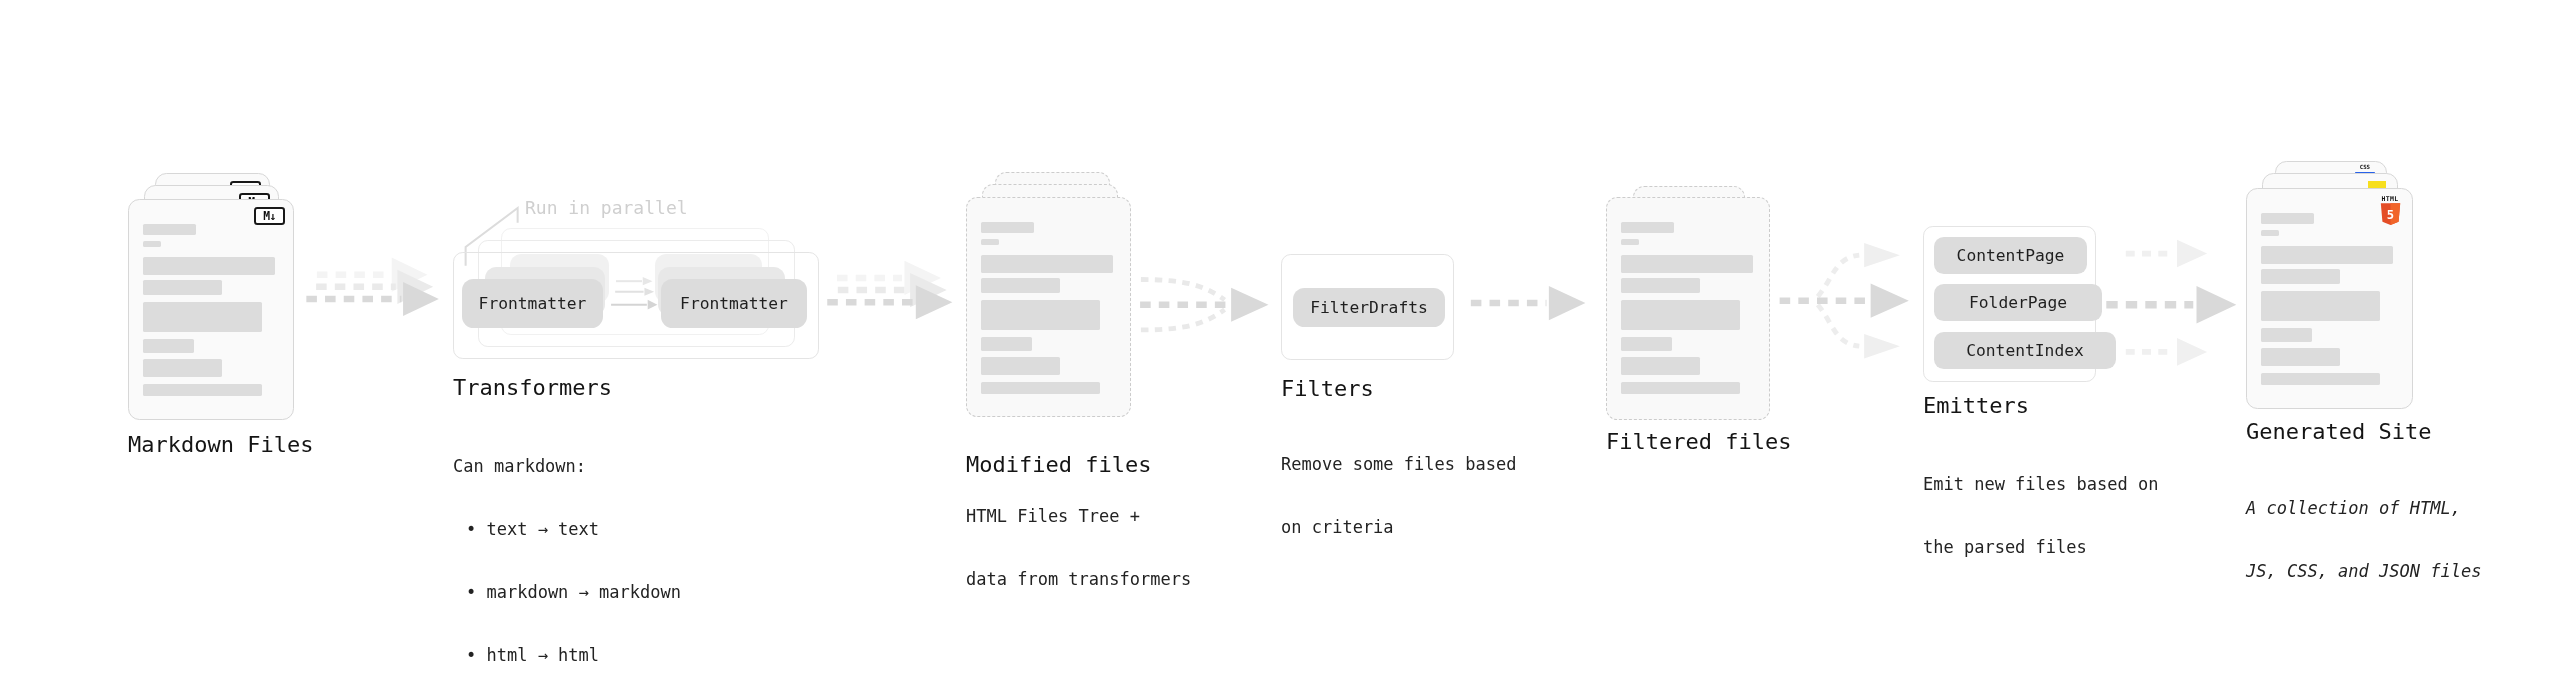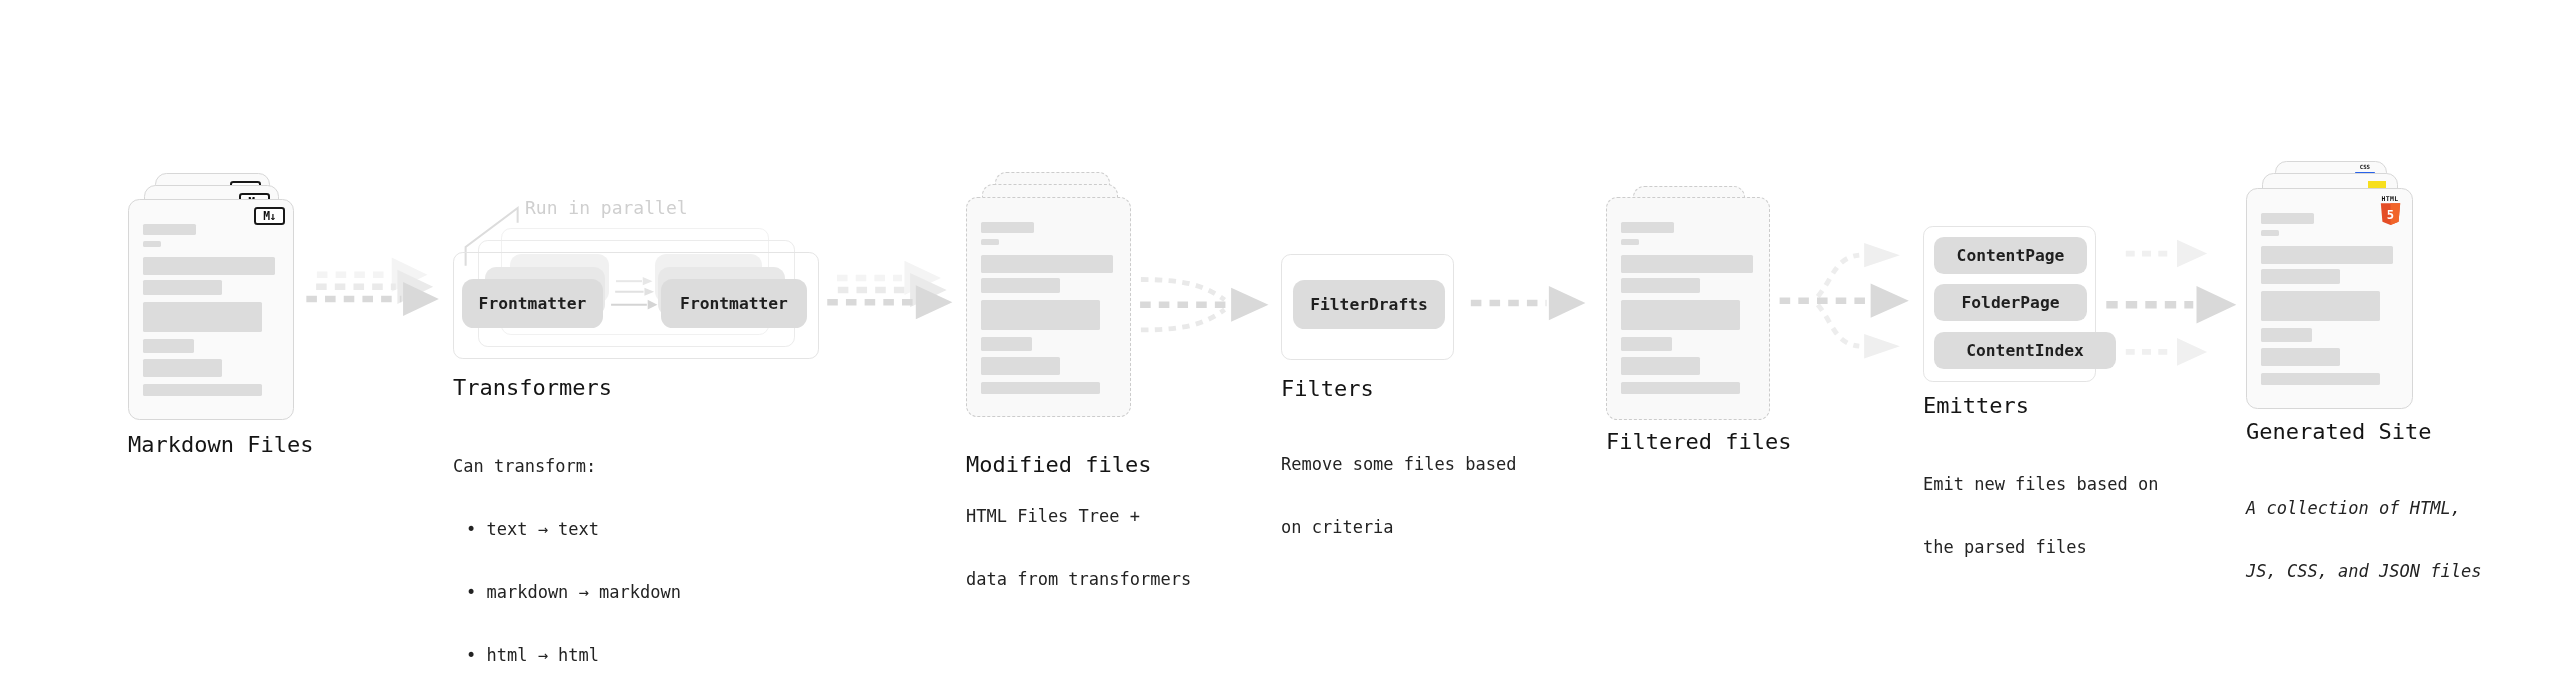--- a/index.html
+++ b/index.html
@@ -10,21 +10,21 @@
   svg.arrow-layer{position:absolute;left:0;top:0;}
   
   .card{position:absolute;background:#fafafa;border:1.6px solid #d7d7d7;border-radius:11.4px;box-sizing:border-box;}
   .card.dashed{border:1.6px dashed #cccccc;background:#f9f9f9;}
   .bar{position:absolute;left:14px;background:#dcdcdc;border-radius:1.6px;}
   
   .box{position:absolute;border:1.6px solid #e4e4e4;border-radius:9.8px;box-sizing:border-box;background:transparent;}
   .box.ghost1{border-color:#ebebeb;}
   .box.ghost2{border-color:#f1f1f1;}
   .pill{position:absolute;background:#dcdcdc;border-radius:11.4px;display:flex;align-items:center;justify-content:center;
-        font-size:16.3px;color:#1f1f1f;box-sizing:border-box;white-space:pre;font-weight:bold;}
+        font-size:16.3px;color:#1f1f1f;box-sizing:border-box;white-space:pre;}
   .pill.ghost1{background:#e8e8e8;}
   .pill.ghost2{background:#f1f1f1;}
   .stage-label{position:absolute;font-size:22px;color:#141414;white-space:pre;}
   .stage-desc{position:absolute;font-size:17px;line-height:21px;color:#232323;white-space:pre;}
   .stage-desc .bullet{padding-left:13px;}
   .callout-text{position:absolute;font-size:18px;color:#cfcfcf;white-space:pre;}
   
   .md-badge{position:absolute;top:7.3px;right:8.1px;width:31px;height:18px;border:2px solid #181818;border-radius:3.3px;
             background:#ffffff;display:flex;align-items:center;justify-content:center;
             font-size:11.4px;font-weight:700;letter-spacing:-0.8px;color:#111;box-sizing:border-box;}
@@ -141,21 +141,21 @@
     <div class="pill ghost2" style="left:655px;top:254px;width:107px;height:49px;"></div>
     <div class="pill ghost1" style="left:485px;top:267px;width:120px;height:49px;"></div>
     <div class="pill ghost1" style="left:658px;top:267px;width:127px;height:49px;"></div>
     <div class="pill" style="left:462px;top:279px;width:141px;height:49px;">Frontmatter</div>
     <div class="pill" style="left:661px;top:279px;width:146px;height:49px;">Frontmatter</div>
 
     <div class="callout-text" style="left:525px;top:197px;">Run in parallel</div>
 
     <div class="stage-label" style="left:453px;top:375px;">Transformers</div>
     <div class="stage-desc" style="left:453px;top:414px;">
-      <div>Can transform:</div>
+      <div>Can markdown:</div>
       <div class="bullet">• text → text</div>
       <div class="bullet">• markdown → markdown</div>
       <div class="bullet">• html → html</div>
     </div>
   </div>
 
   <div>
     <div class="card dashed" style="left:995px;top:172px;width:115px;height:73px;"></div>
     <div class="card dashed" style="left:982px;top:184px;width:136px;height:73px;"></div>
     <div class="card dashed" style="left:966px;top:197px;width:165px;height:220px;">
@@ -170,21 +170,21 @@
       </div>
     <div class="stage-label" style="left:966px;top:452px;">Modified files</div>
     <div class="stage-desc" style="left:966px;top:464px;">
       <div>HTML Files Tree +</div>
       <div>data from transformers</div>
     </div>
   </div>
 
   <div>
     <div class="box" style="left:1281px;top:254px;width:173px;height:106px;"></div>
-    <div class="pill" style="left:1293px;top:280px;width:152px;height:49px;">FilterDrafts</div>
+    <div class="pill" style="left:1293px;top:288px;width:152px;height:39px;">FilterDrafts</div>
     <div class="stage-label" style="left:1281px;top:376px;">Filters</div>
     <div class="stage-desc" style="left:1281px;top:412px;">
       <div>Remove some files based</div>
       <div>on criteria</div>
     </div>
   </div>
 
   <div>
     <div class="card dashed" style="left:1633px;top:186px;width:112px;height:73px;"></div>
     <div class="card dashed" style="left:1606px;top:197px;width:164px;height:223px;">
@@ -196,21 +196,21 @@
         <div class="bar" style="top: 139px; width: 51px; height: 14px;"></div>
         <div class="bar" style="top: 159px; width: 79px; height: 18px;"></div>
         <div class="bar" style="top: 184px; width: 119px; height: 12.2px;"></div>
       </div>
     <div class="stage-label" style="left:1606px;top:429px;">Filtered files</div>
   </div>
 
   <div>
     <div class="box" style="left:1923px;top:226px;width:173px;height:156px;"></div>
     <div class="pill" style="left:1934px;top:237px;width:153px;height:37px;border-radius:9.8px;">ContentPage</div>
-    <div class="pill" style="left:1934px;top:284px;width:153px;height:37px;border-radius:9.8px;">FolderPage</div>
+    <div class="pill" style="left:1934px;top:284px;width:168px;height:37px;border-radius:9.8px;">FolderPage</div>
     <div class="pill" style="left:1934px;top:332px;width:182px;height:37px;border-radius:9.8px;">ContentIndex</div>
     <div class="stage-label" style="left:1923px;top:393px;">Emitters</div>
     <div class="stage-desc" style="left:1923px;top:432px;">
       <div>Emit new files based on</div>
       <div>the parsed files</div>
     </div>
   </div>
 
   <div>
     <div class="card" style="left:2275px;top:161px;width:112px;height:73px;">

